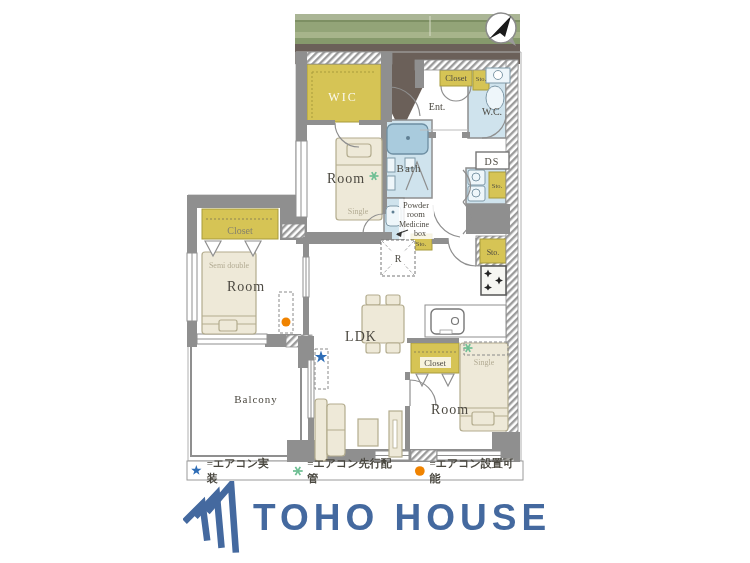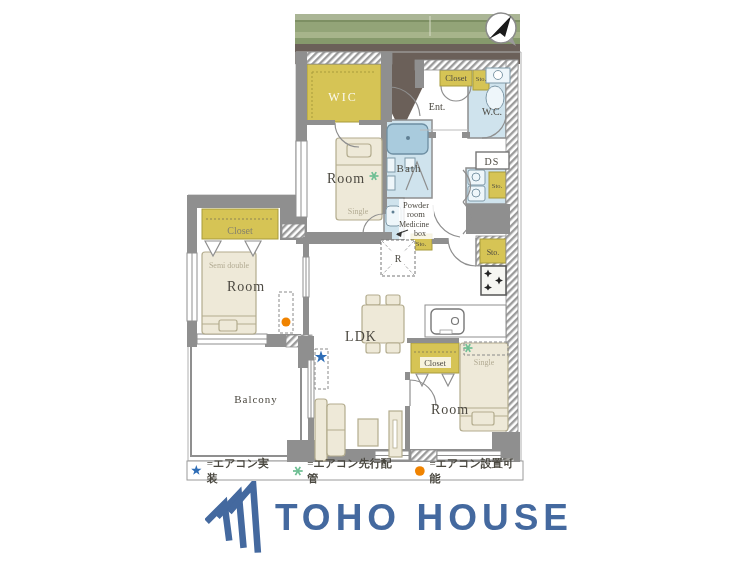--- a/index.html
+++ b/index.html
@@ -21,21 +21,21 @@
   .yellow{fill:#d6c455;stroke:#a89b3c;stroke-width:1;}
   .wet{fill:#cfe3ed;stroke:#8f8f8f;stroke-width:1.5;}
   .fix{fill:#eef6fa;stroke:#7f99a8;stroke-width:1;}
   .furn{fill:#eee9d8;stroke:#b3ac8e;stroke-width:1.2;}
   .door{stroke:#8f8f8f;stroke-width:1.2;fill:none;}
   .win{fill:#ffffff;stroke:#8f8f8f;stroke-width:1;}
   .thinline{stroke:#8f8f8f;stroke-width:1;}
   .dashbox{fill:none;stroke:#8a8a8a;stroke-width:1;stroke-dasharray:3,2;}
   .legend{position:absolute;left:190px;top:462px;width:332px;height:17px;display:flex;align-items:center;gap:4px;font-size:11px;font-weight:bold;color:#4a4840;font-family:"Liberation Serif",serif;}
   .legend .gap{width:6px;}
-  .brand{position:absolute;left:183px;top:481px;width:390px;height:74px;display:flex;align-items:center;gap:12px;justify-content:flex-end;}
+  .brand{position:absolute;left:183px;top:481px;width:390px;height:74px;display:flex;align-items:center;gap:12px;}
   .brand-text{font-family:"Liberation Sans",sans-serif;font-weight:bold;font-size:37px;letter-spacing:5px;white-space:nowrap;}
 </style>
 </head>
 <body>
 
 <div class="stage">
 
 <svg class="plan" width="750" height="563" viewBox="0 0 750 563">
   <defs>
     <pattern id="hatch" width="5" height="5" patternUnits="userSpaceOnUse" patternTransform="rotate(45)">

